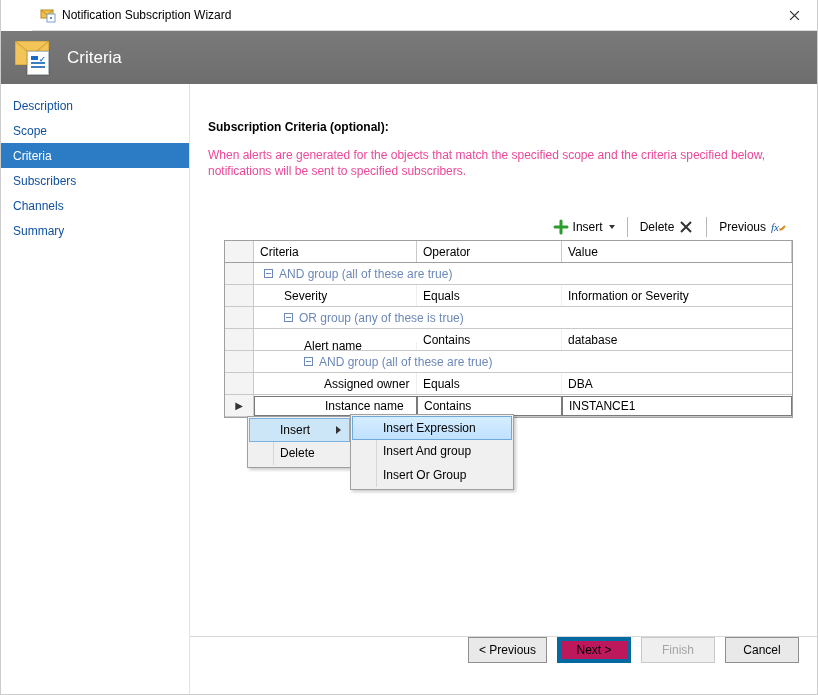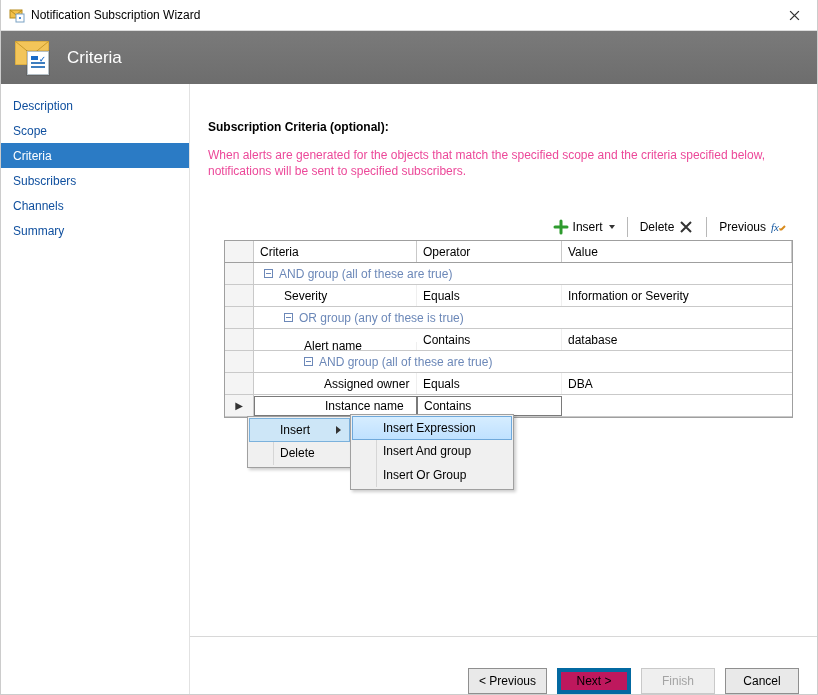--- a/index.html
+++ b/index.html
@@ -17,20 +17,21 @@
     border-bottom: 1px solid #ccc;
   }
   
   .titlebar {
     height: 31px;
     border-bottom: 1px solid #ddd;
     display: flex;
     align-items: center;
     padding: 0 8px 0 8px;
     background: #fff;
+    margin-left: 31px;
   }
   .titlebar .app-icon {
     width: 16px; height: 16px;
     display: inline-flex; align-items:center; justify-content:center;
     margin-right: 6px;
   }
   .titlebar .title { font-size: 12px; }
   .titlebar .spacer { flex: 1; }
   .titlebar .close {
     width: 45px; height: 30px;
@@ -241,21 +242,21 @@
     background:linear-gradient(#d6edff,#bfe1ff);
     border:1px solid #6fa9db;
   }
   
   .footer {
     position:absolute;
     left:0; right:0; bottom:0;
     height:58px;
     border-top:1px solid #d8d8d8;
     display:flex;
-    align-items:flex-end;
+    align-items:flex-start;
     justify-content:flex-end;
     gap:10px;
     padding: 0 18px;
     background:#fff;
   }
   .btn {
     min-width:74px; height:26px;
     border:1px solid #8f8f8f;
     background:#e9e9e9;
     display:flex; align-items:center; justify-content:center;
@@ -399,20 +400,21 @@
         <div class="cell col-op">Equals</div>
         <div class="cell col-val">DBA</div>
       </div>
 
       <div class="grid-row data-row level-3 current">
         <div class="marker-col">
             <span class="row-cursor">▶</span>
           </div>
         <div class="cell col-criteria">Instance name</div>
         <div class="cell col-op">Contains</div>
+        <div class="cell col-val">INSTANCE1</div>
       </div>
     </div>
 
     <div class="ctx1">
       <div class="gutter"></div>
       <div class="ctx-item hover">
         <span>Insert</span>
         <span class="arrow-right"></span>
       </div>
       <div class="ctx-item">

